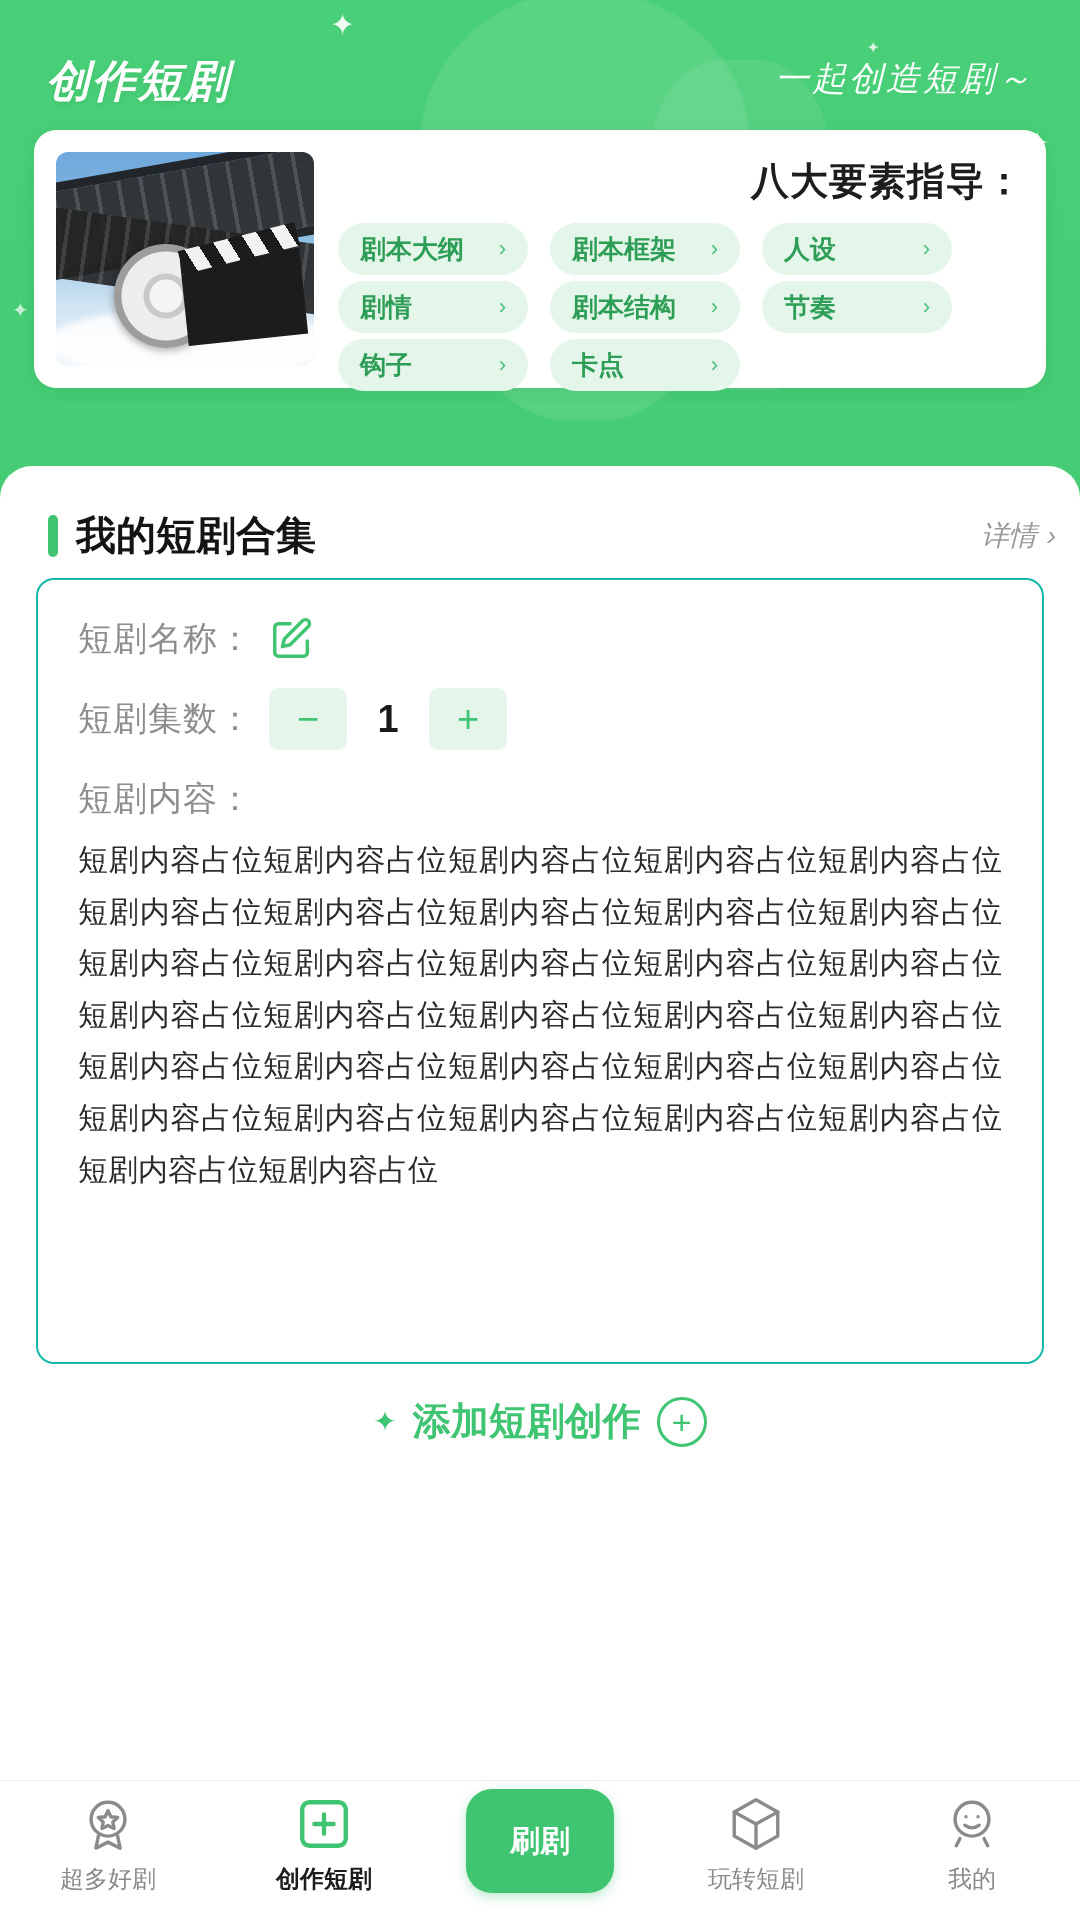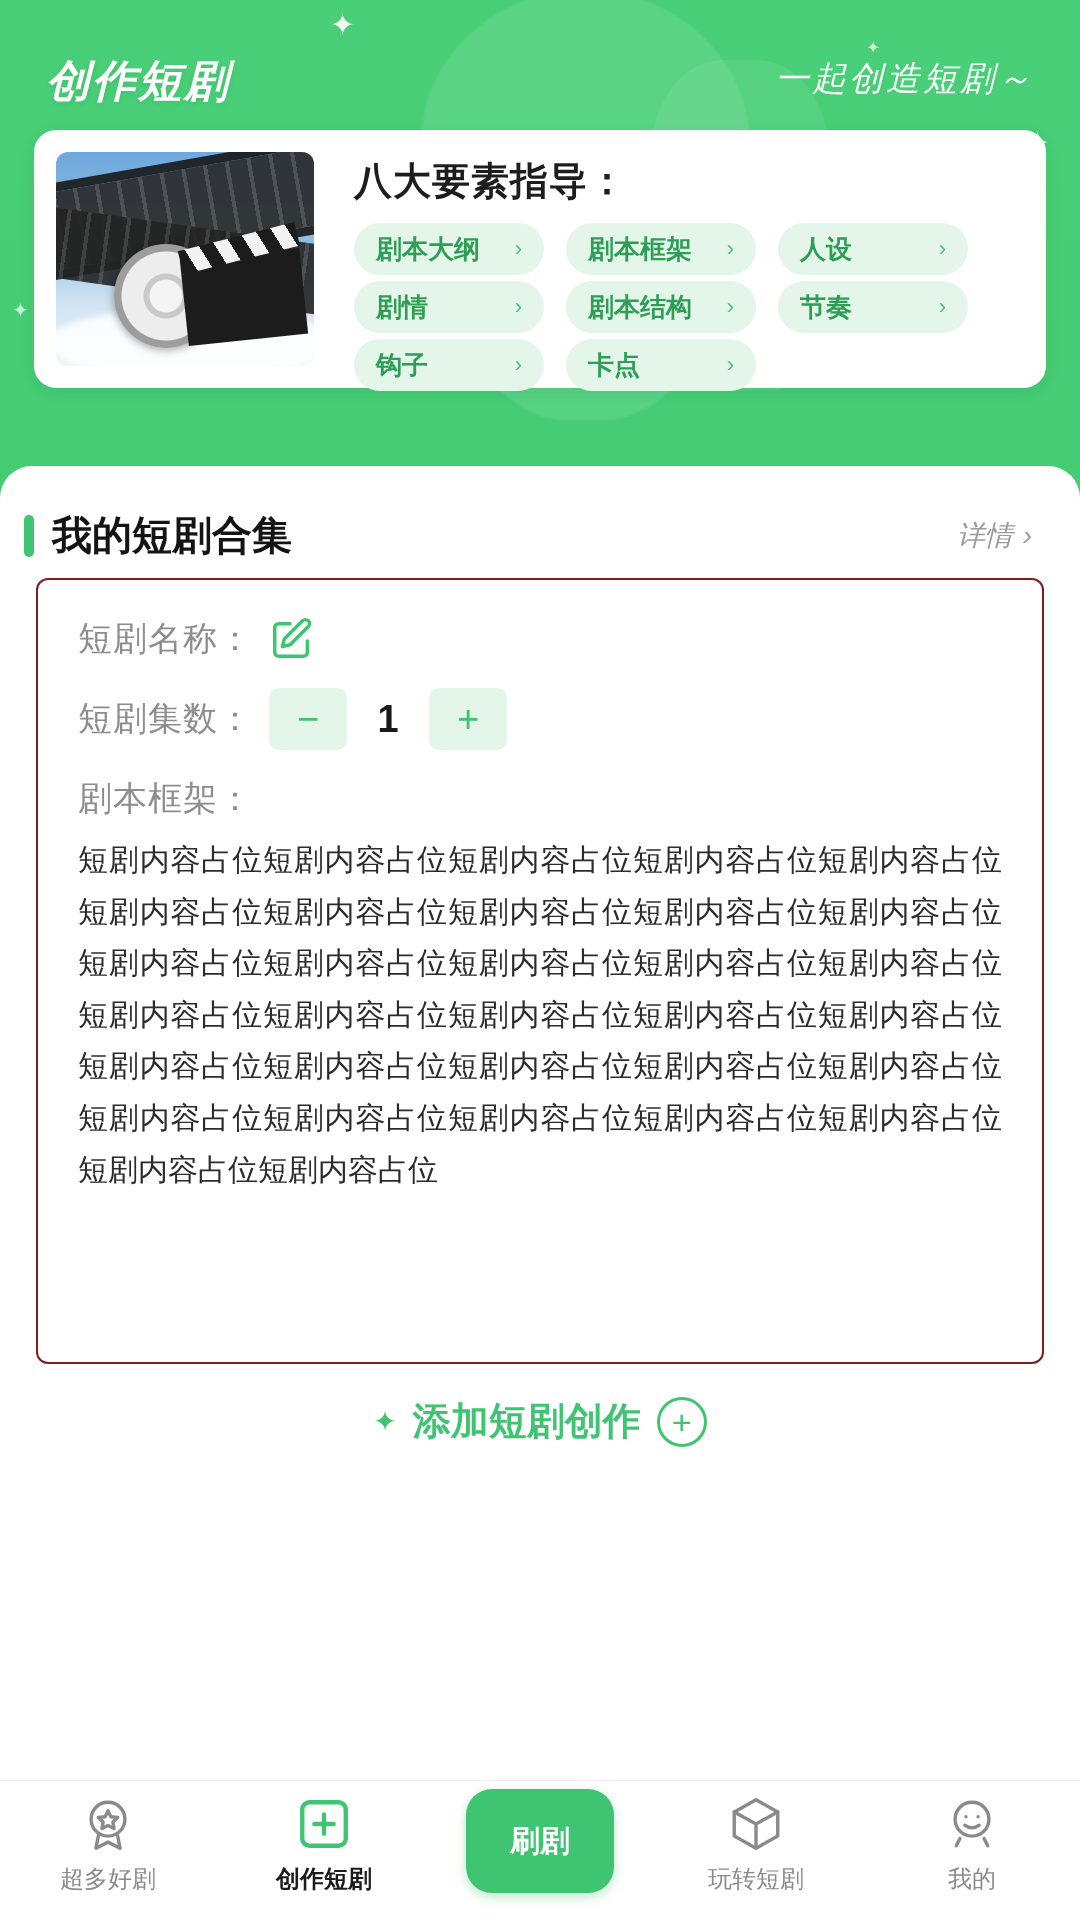--- a/index.html
+++ b/index.html
@@ -149,21 +149,22 @@
     bottom: -12px; left: -10px;
     width: 290px; height: 70px;
     background: #ffffff;
     border-radius: 50%;
     opacity: .85;
     filter: blur(3px);
   }
 
   .guide-right {
     flex: 1 1 auto;
-    padding-left: 40px;
+    padding-left: 24px;
+    text-align: right;
   }
   .guide-title {
     font-size: 38px;
     font-weight: 700;
     color: #1d1d1d;
     letter-spacing: 1px;
     margin-top: 4px;
     margin-bottom: 16px;
   }
   .chip-rows { display: flex; flex-direction: column; gap: 6px; }
@@ -188,21 +189,21 @@
     position: absolute;
     top: 466px;
     left: 0;
     width: 1080px;
     height: 1454px;
     background: #ffffff;
     border-radius: 32px 32px 0 0;
   }
   .section-head {
     position: absolute;
-    top: 42px; left: 24px;
+    top: 42px; left: 48px;
     width: 1008px;
     display: flex;
     align-items: center;
     justify-content: space-between;
   }
   .section-title {
     display: flex;
     align-items: center;
     gap: 18px;
     font-size: 40px;
@@ -225,22 +226,22 @@
     font-style: italic;
   }
 
   
   .form-card {
     position: absolute;
     top: 112px;
     left: 36px;
     width: 1008px;
     height: 786px;
-    border: 2px solid #7f1d1d;
-    border-radius: 12px;
+    border: 2px solid #14b8a6;
+    border-radius: 18px;
     padding: 36px 40px 8px 40px;
   }
   .field-row {
     display: flex;
     align-items: center;
     margin-bottom: 26px;
   }
   .field-label {
     font-size: 34px;
     color: #8d8d8d;
@@ -474,21 +475,21 @@
 
       <div class="field-row">
         <span class="field-label">短剧集数：</span>
         <div class="stepper">
           <div class="step-btn">−</div>
           <div class="step-value">1</div>
           <div class="step-btn">+</div>
         </div>
       </div>
 
-      <div class="content-label">剧本框架：</div>
+      <div class="content-label">短剧内容：</div>
       <div class="content-text">短剧内容占位短剧内容占位短剧内容占位短剧内容占位短剧内容占位短剧内容占位短剧内容占位短剧内容占位短剧内容占位短剧内容占位短剧内容占位短剧内容占位短剧内容占位短剧内容占位短剧内容占位短剧内容占位短剧内容占位短剧内容占位短剧内容占位短剧内容占位短剧内容占位短剧内容占位短剧内容占位短剧内容占位短剧内容占位短剧内容占位短剧内容占位短剧内容占位短剧内容占位短剧内容占位短剧内容占位短剧内容占位</div>
 
     </div>
 
     <div class="add-row">
       <span class="add-sparkle">✦</span>
       <span>添加短剧创作</span>
       <span class="plus-circle">+</span>
     </div>
 

